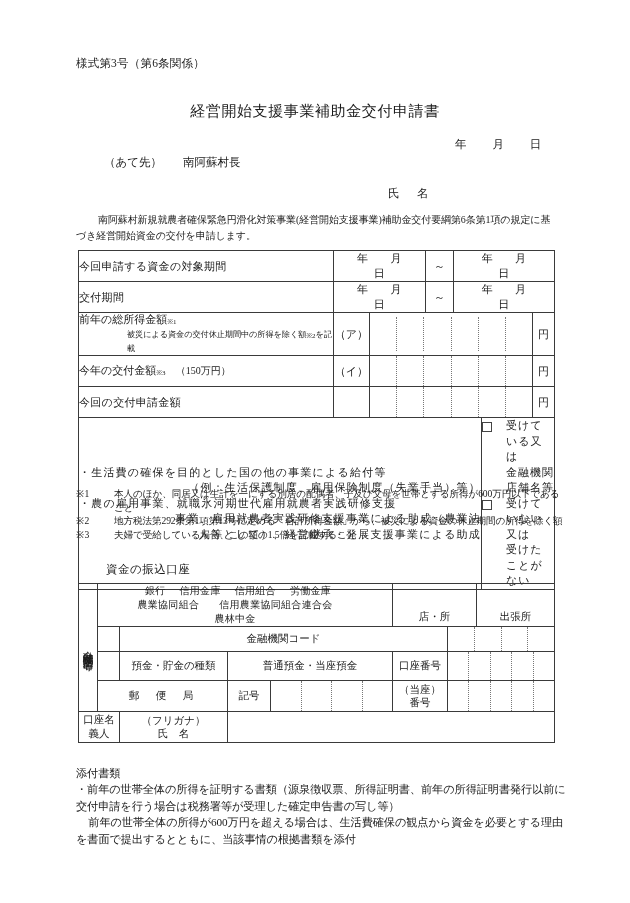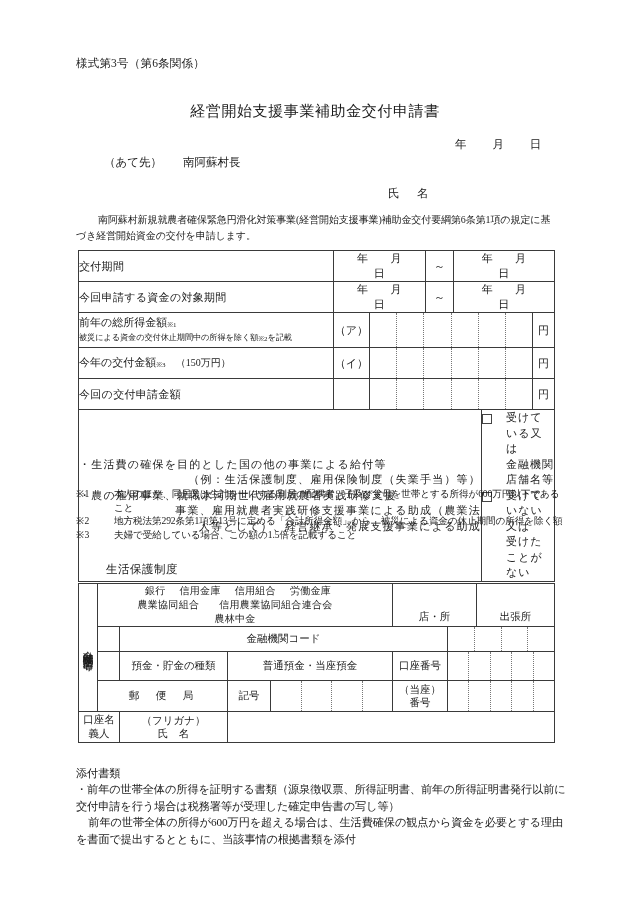--- a/index.html
+++ b/index.html
@@ -103,20 +103,21 @@
   .lbl-2 {
     padding-left: 6px;
     padding-top: 2px;
     padding-bottom: 2px;
     line-height: 13px;
   }
   .sub {
     font-size: 8.2px;
     letter-spacing: -0.1px;
     display: block;
+    margin-left: 48px;
   }
   sup.note {
     font-size: 7px;
     vertical-align: baseline;
     position: relative;
     top: 1px;
   }
   .ymd {
     text-align: center;
     letter-spacing: 0.4px;
@@ -282,32 +283,32 @@
       <col style="width:28px">
       <col style="width:28px">
       <col style="width:28px">
       <col style="width:28px">
       <col style="width:23px">
       <col style="width:22px">
     </colgroup>
 
     <tbody>
         <tr>
-      <td class="lbl">交付期間</td>
+      <td class="lbl">今回申請する資金の対象期間</td>
       <td class="ymd" colspan="3">
         <i>年</i><i>月</i><i>日</i>
       </td>
       <td class="tilde">～</td>
       <td class="ymd" colspan="4">
         <i>年</i><i>月</i><i>日</i>
       </td>
     </tr>
 
     <tr>
-      <td class="lbl">今回申請する資金の対象期間</td>
+      <td class="lbl">交付期間</td>
       <td class="ymd" colspan="3">
         <i>年</i><i>月</i><i>日</i>
       </td>
       <td class="tilde">～</td>
       <td class="ymd" colspan="4">
         <i>年</i><i>月</i><i>日</i>
       </td>
     </tr>
 
     <tr>
@@ -399,21 +400,21 @@
     <div class="note-row">
       <span class="note-mk">※2</span>
       <span class="note-bd">地方税法第292条第1項第13号に定める「合計所得金額」から、被災による資金の休止期間の所得を除く額</span>
     </div>
     <div class="note-row">
       <span class="note-mk">※3</span>
       <span class="note-bd">夫婦で受給している場合、この額の1.5倍を記載すること</span>
     </div>
   </div>
 
-  <div class="bank-title">生活保護制度</div>
+  <div class="bank-title">資金の振込口座</div>
 
   <table class="tbl-bank">
     <colgroup>
       <col style="width:19px">
       <col style="width:22px">
       <col style="width:108px">
       <col style="width:43px">
       <col style="width:122px">
       <col style="width:55px">
       <col style="width:29px">

